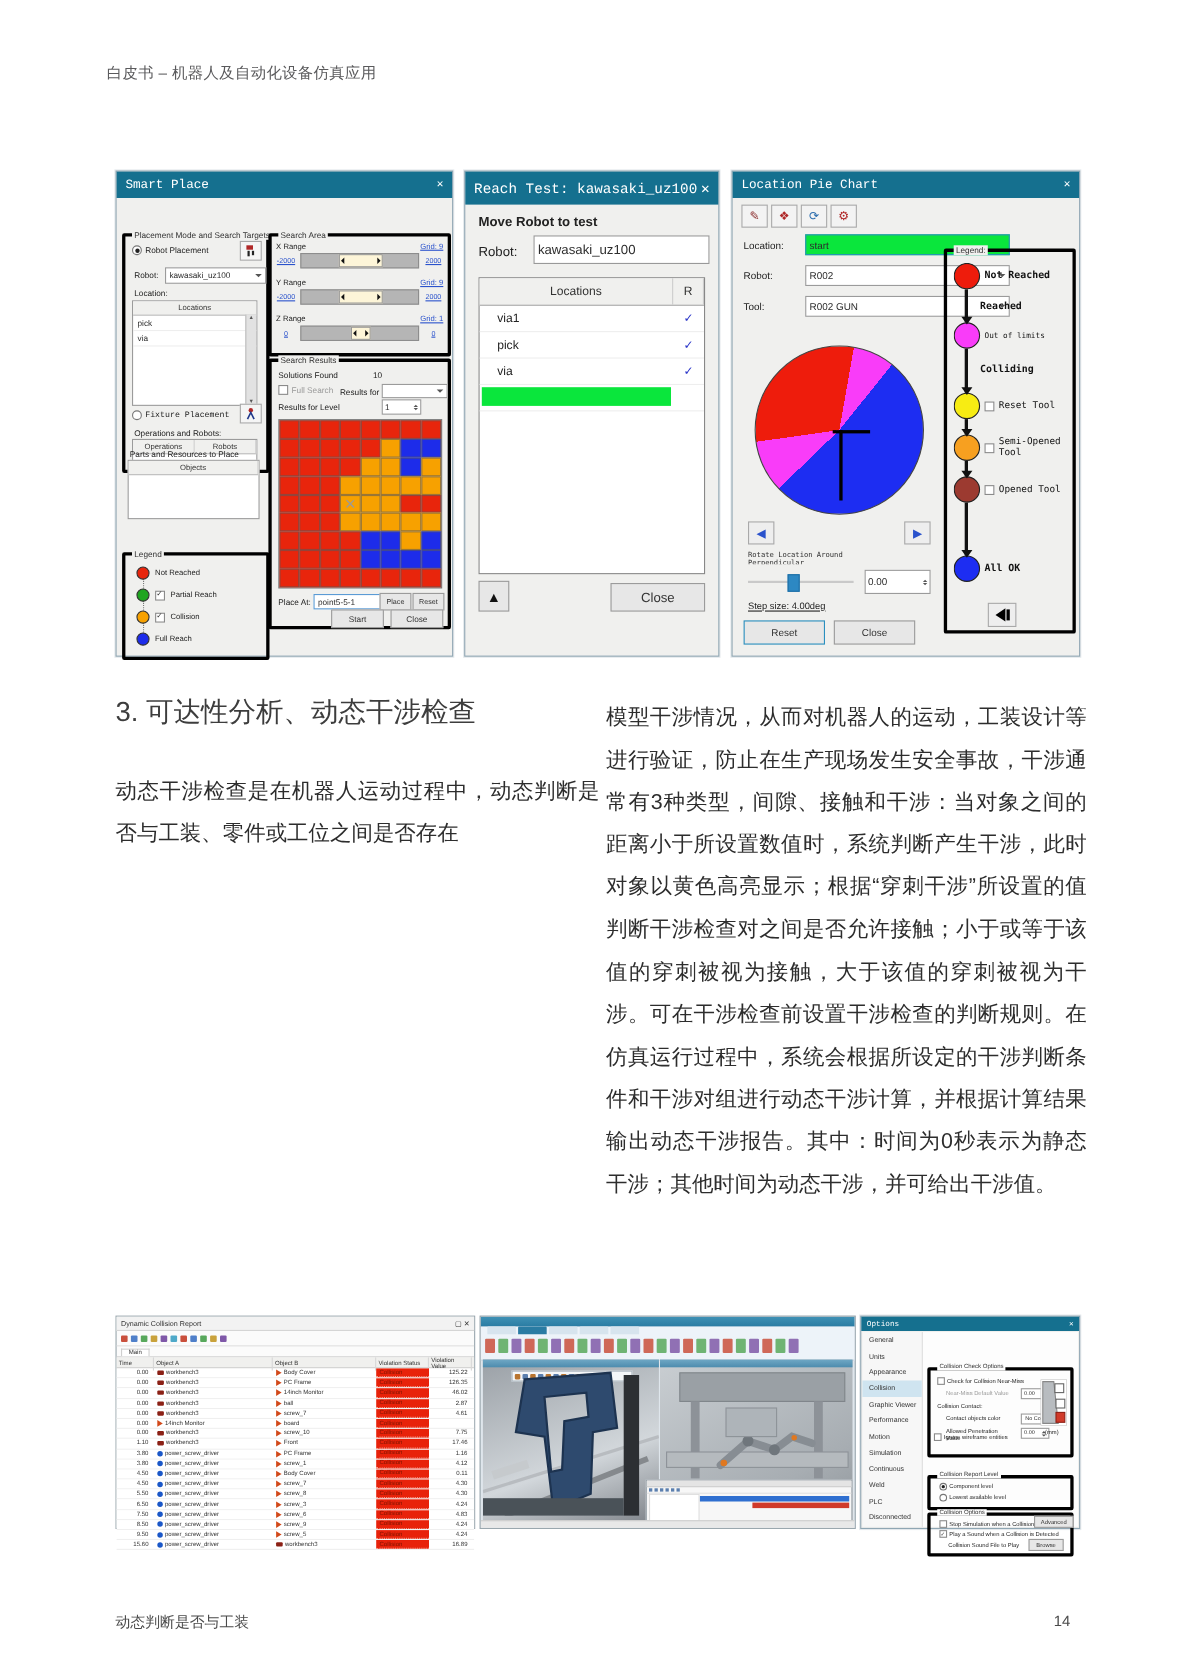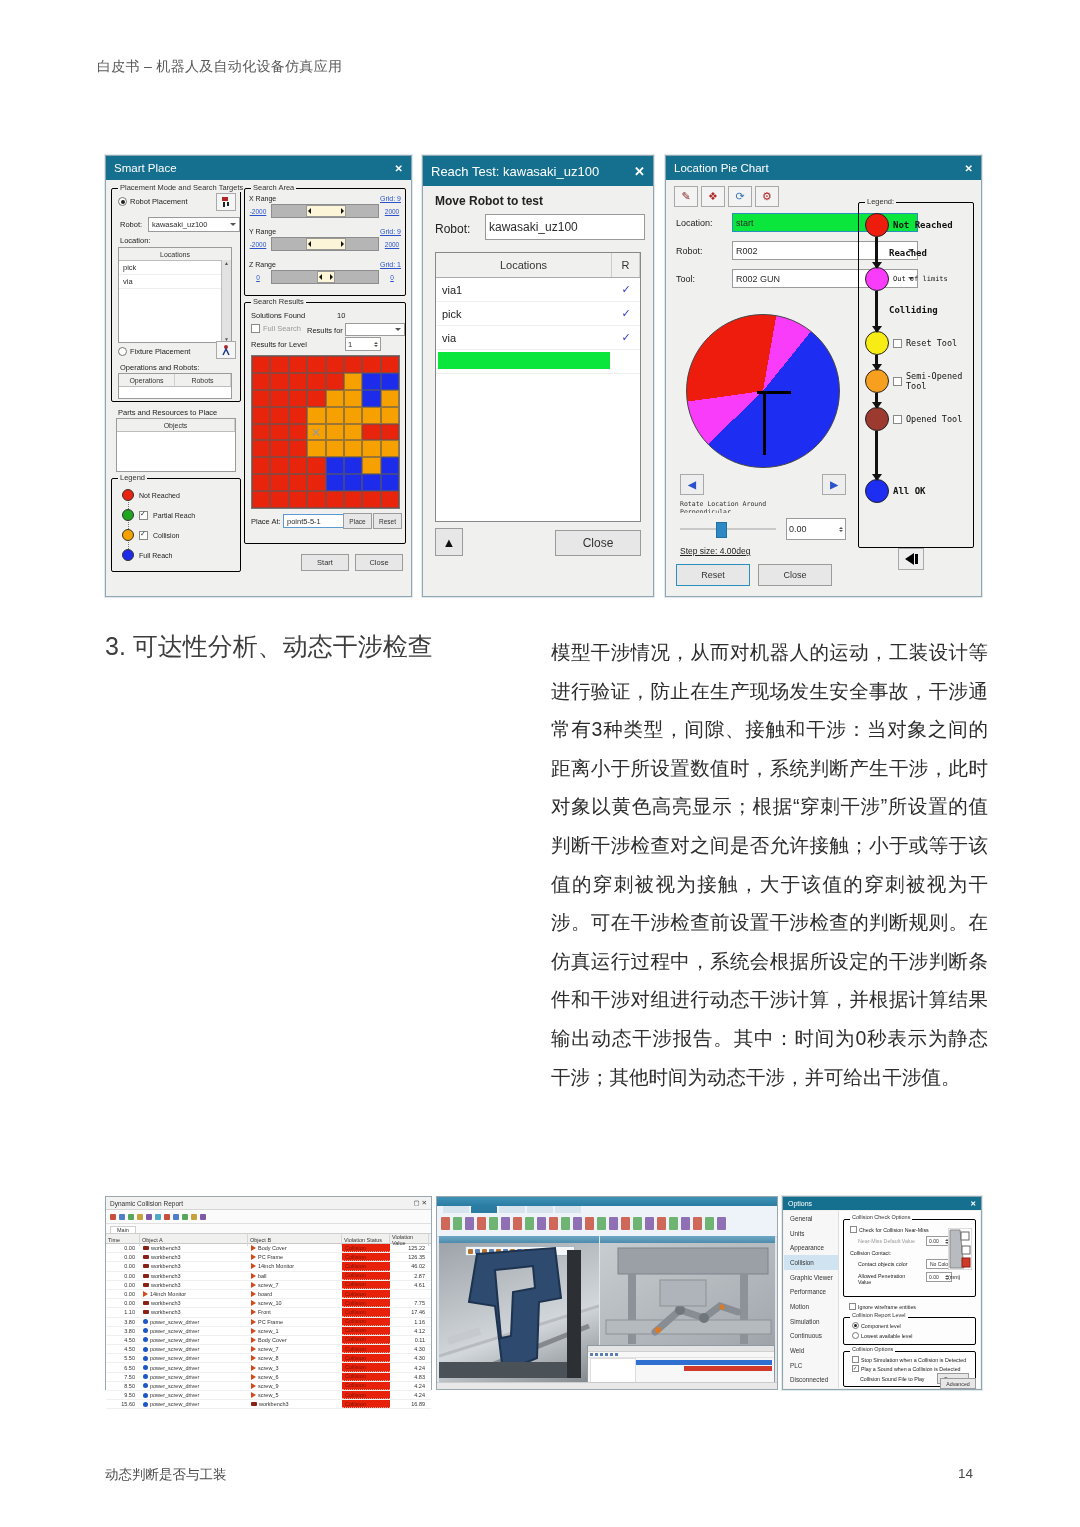--- a/index.html
+++ b/index.html
@@ -16,23 +16,23 @@
   
   .h2{left:105px;top:630px;font-size:25px;color:#3d3d3d;font-weight:500;}
   .colL{left:105px;top:700px;width:440px;}
   .colR{left:551px;top:633px;width:437px;}
   .body-txt{font-size:19.5px;line-height:38.6px;color:#2d2d2d;text-align:justify;}
   .body-txt p{margin:0 0 38px 0;}
 
   
   .dlg{background:#f0f0ee;border:1px solid #8fa6b3;box-shadow:0 0 0 1px #e3e8ec;}
   .tb{height:24px;background:#15708f;color:#fff;display:flex;align-items:center;
-      justify-content:space-between;padding:0 8px;font-size:11.5px;}
+      justify-content:space-between;padding:0 8px;font-size:11.5px;font-family:Liberation Mono, monospace;}
   .tb .x{font-size:10px;font-weight:bold;cursor:pointer;}
-  .grp{position:absolute;border:1px solid #000000;border-radius:2px;}
+  .grp{position:absolute;border:3px solid #000000;border-radius:2px;margin-top:24px;}
   .grp>.gl{position:absolute;top:-6px;left:6px;background:#f0f0ee;font-size:7.5px;
            color:#333;padding:0 2px;white-space:nowrap;}
   .lbl{font-size:7.5px;color:#222;position:absolute;white-space:nowrap;}
   .btn{position:absolute;background:#e7e7e7;border:1px solid #9b9b9b;color:#333;
        display:flex;align-items:center;justify-content:center;cursor:pointer;}
   .inp{position:absolute;background:#fff;border:1px solid #7a9ab5;font-size:7.5px;
        display:flex;align-items:center;padding:0 3px;overflow:hidden;}
   .combo{position:absolute;background:#fff;border:1px solid #9b9b9b;font-size:7.5px;
          display:flex;align-items:center;justify-content:space-between;padding:0 3px;cursor:pointer;}
   .combo:after{content:"";border:3px solid transparent;border-top-color:#555;margin-top:3px;}
@@ -87,21 +87,21 @@
   .hm-cell.mk:after{content:"✕";position:absolute;inset:0;display:flex;align-items:center;
       justify-content:center;color:#9a9a9a;font-size:13px;}
 
   
   .rt{left:422px;top:155px;width:230px;height:440px;}
   .rt .sub{position:absolute;left:12px;top:38px;font-size:12px;color:#222;font-weight:bold;}
   .rt-tbl{position:absolute;left:12px;top:96px;width:204px;height:268px;background:#fff;border:1px solid #888;}
   .rt-h{display:grid;grid-template-columns:1fr 28px;height:24px;background:#f0f0ee;border-bottom:1px solid #aaa;}
   .rt-h span{display:flex;align-items:center;justify-content:center;font-size:11px;color:#333;border-right:1px solid #ccc;}
   .rt-row{display:grid;grid-template-columns:1fr 28px;height:23px;border-bottom:1px solid #eee;}
-  .rt-row .nm{display:flex;align-items:center;padding-left:6px;font-size:11px;color:#222;}
+  .rt-row .nm{display:flex;align-items:center;padding-left:16px;font-size:11px;color:#222;}
   .rt-row .ck{display:flex;align-items:center;justify-content:center;color:#2a35c8;font-size:11px;}
   .rt-row.green .nm{background:#0ae63c;margin:2px;height:17px;}
 
   
   .pc{left:665px;top:155px;width:315px;height:440px;}
   .pc-tools{position:absolute;left:8px;top:30px;display:flex;gap:3px;}
   .pc-tools .t{width:22px;height:19px;background:#f3f3f3;border:1px solid #a9a9a9;display:flex;
                align-items:center;justify-content:center;font-size:11px;cursor:pointer;}
   .pie{position:absolute;left:20px;top:158px;width:152px;height:152px;border-radius:50%;
        border:1px solid #444;}
@@ -202,20 +202,21 @@
 </style>
 </head>
 <body>
 
 <div class="abs hdr">白皮书 – 机器人及自动化设备仿真应用</div>
 <div class="abs footer-l">动态判断是否与工装</div>
 <div class="abs footer-p">14</div>
 
 <div class="abs h2">3. 可达性分析、动态干涉检查</div>
 <div class="abs colL body-txt">
+  <p>动态干涉检查是在机器人运动过程中，动态判断是否与工装、零件或工位之间是否存在</p>
 </div>
 <div class="abs colR body-txt">
   <p>模型干涉情况，从而对机器人的运动，工装设计等进行验证，防止在生产现场发生安全事故，干涉通常有3种类型，间隙、接触和干涉：当对象之间的距离小于所设置数值时，系统判断产生干涉，此时对象以黄色高亮显示；根据“穿刺干涉”所设置的值判断干涉检查对之间是否允许接触；小于或等于该值的穿刺被视为接触，大于该值的穿刺被视为干涉。可在干涉检查前设置干涉检查的判断规则。在仿真运行过程中，系统会根据所设定的干涉判断条件和干涉对组进行动态干涉计算，并根据计算结果输出动态干涉报告。其中：时间为0秒表示为静态干涉；其他时间为动态干涉，并可给出干涉值。</p>
 </div>
 
 <div class="abs dlg sp">
   <div class="tb">
     <span>Smart Place</span>
     <span class="x">✕</span>
   </div>
@@ -244,21 +245,21 @@
       </div>
       <div>
           <div class="loc-row">pick</div>
           <div class="loc-row">via</div>
         </div>
       <div class="scrl" style="top:12px;">
           <span>▲</span>
           <span>▼</span>
         </div>
     </div>
-    <div class="row-f" style="left:6px;top:158px;">
+    <div class="row-f" style="left:6px;top:158px;font-family:Liberation Mono, monospace;">
       <span class="rd"></span>
       <span>Fixture Placement</span>
     </div>
     <div class="icon-btn" style="right:4px;top:152px;">
       <svg width="12" height="12" viewBox="0 0 12 12">
           <circle cx="6" cy="3" r="2" fill="#b02828"></circle>
           <path d="M3 11 L6 5 L9 11" stroke="#223a8c" stroke-width="1.5" fill="none"></path>
         </svg>
     </div>
     <span class="lbl" style="left:8px;top:174px;">Operations and Robots:</span>

